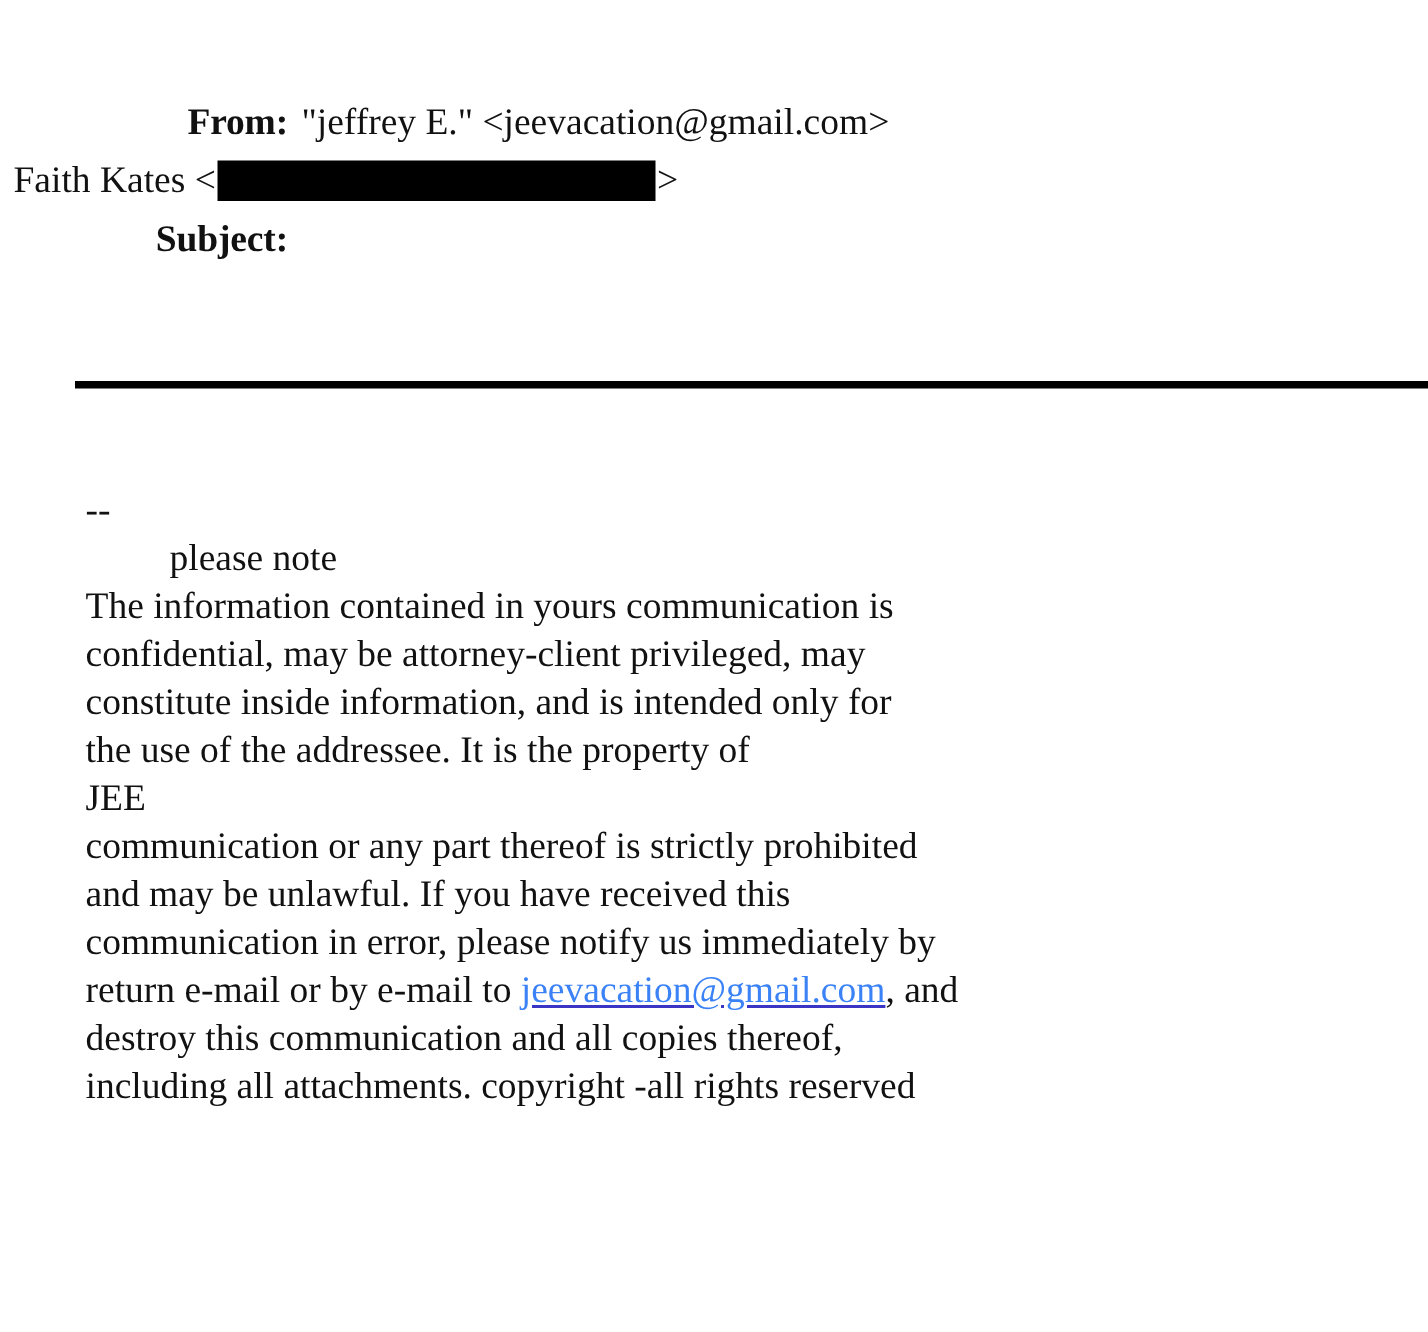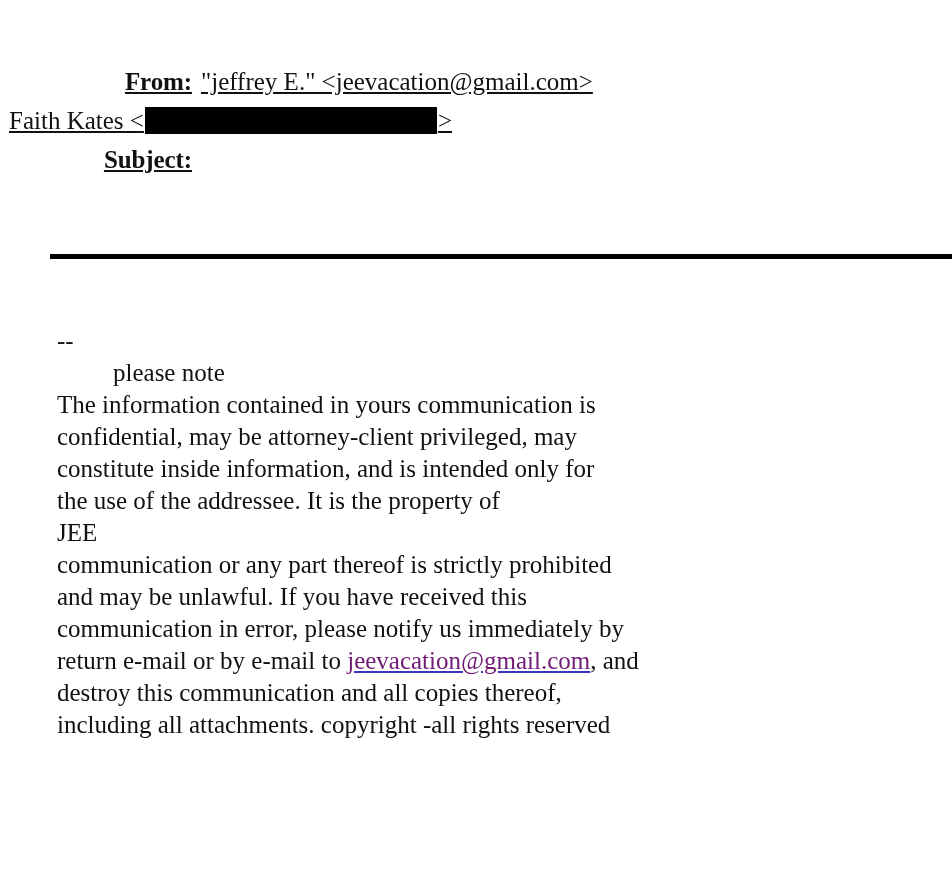--- a/index.html
+++ b/index.html
@@ -28,21 +28,20 @@
   .header {
     position: absolute;
     left: 0;
     top: 62px;
     width: 952px;
   }
   .hdr-row {
     display: flex;
     align-items: flex-end;
     height: 39px;
-    text-decoration: underline;
   }
   .hdr-label {
     width: 192px;
     text-align: right;
     font-weight: bold;
     font-size: 25px;
     line-height: 39px;
     letter-spacing: -0.1px;
     white-space: nowrap;
     flex: 0 0 192px;
@@ -99,21 +98,21 @@
     line-height: 32px;
   }
   .blank {
     display: block;
     height: 33px;
   }
   .indent {
     padding-left: 56px;
   }
   .maillink {
-    color: #701a75;
+    color: #3b82f6;
     text-decoration-color: #3a35c4;
   }
 </style>
 </head>
 <body>
 
 <div class="page">
 
   <div class="header">
 

